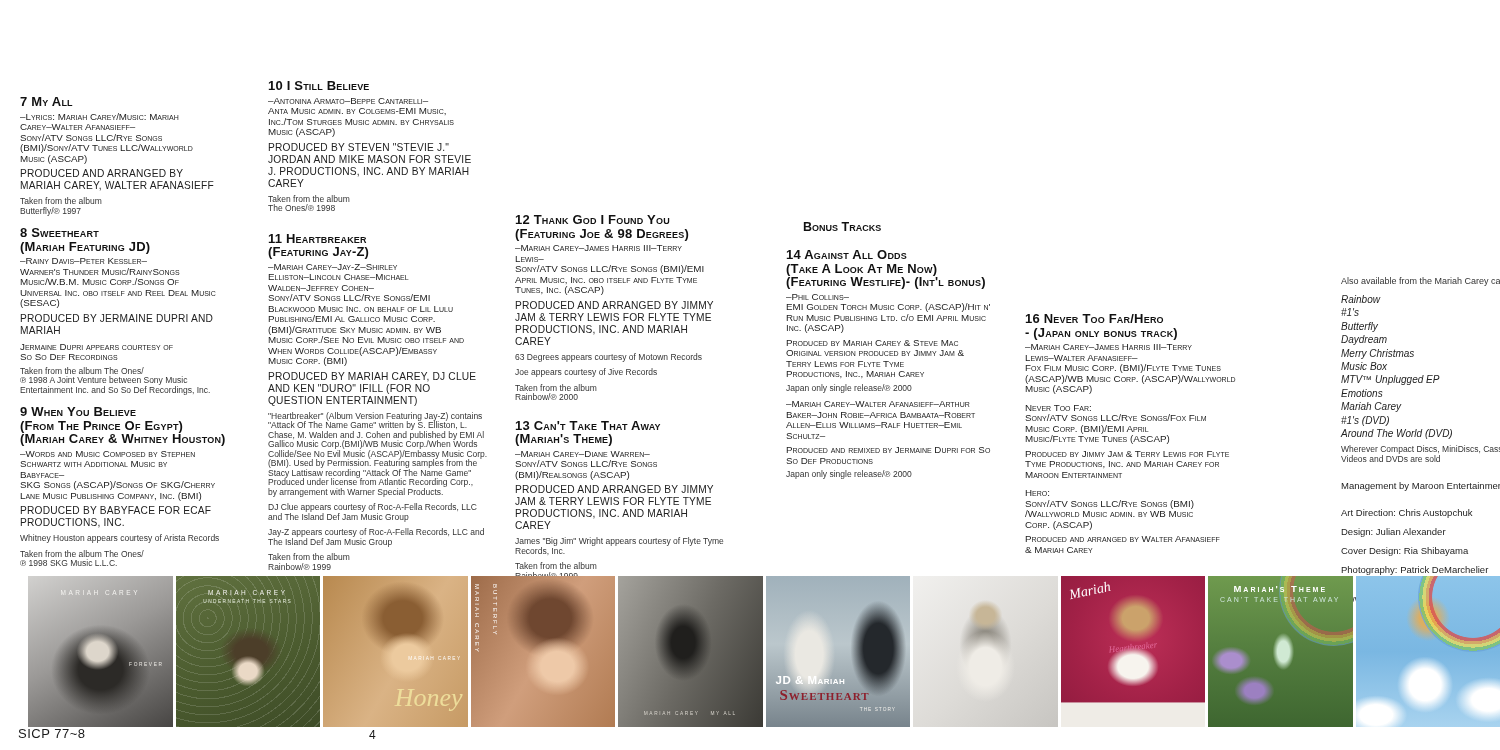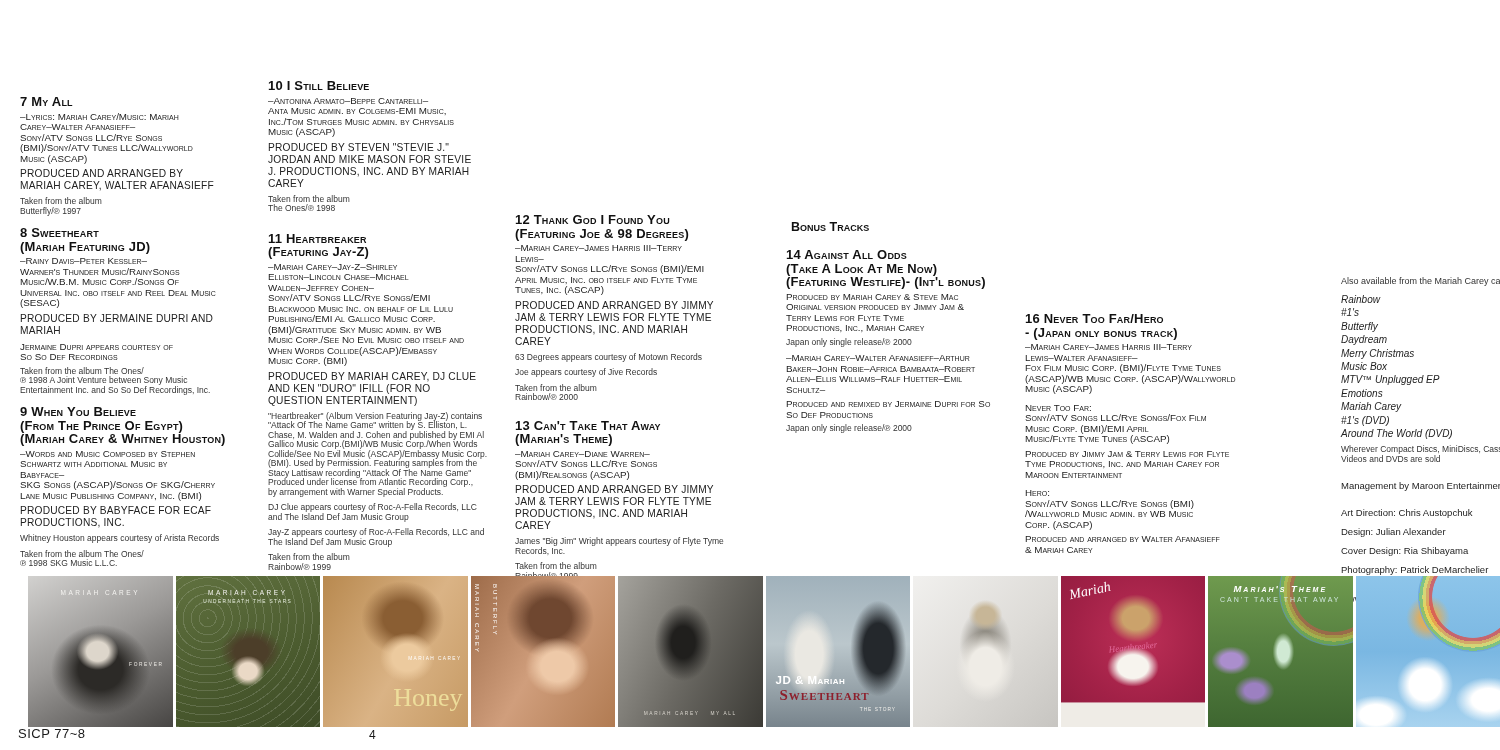--- a/index.html
+++ b/index.html
@@ -5,21 +5,21 @@
   html,body{margin:0;padding:0;background:#ffffff;}
   #page{position:relative;width:1500px;height:750px;background:#fff;overflow:hidden;
         font-family:"Liberation Sans",sans-serif;color:#1c1c1c;}
   .col{position:absolute;}
   .col > :first-child{margin-top:0;}
   
   .h{font-variant:small-caps;font-weight:bold;font-size:13px;line-height:13.5px;
      letter-spacing:.2px;margin:10px 0 3px;white-space:pre-line;color:#111;}
   
   .s{font-variant:small-caps;font-weight:bold;font-size:12.5px;line-height:13px;
-     margin:0 5px 14px;white-space:pre-line;color:#111;}
+     margin:0 17px 14px;white-space:pre-line;color:#111;}
   
   .c{font-variant:small-caps;font-weight:normal;font-size:9.8px;line-height:10.5px;
      margin:0 0 4px;white-space:pre-line;color:#222;}
   
   .p{text-transform:uppercase;font-size:10.2px;line-height:12px;letter-spacing:.2px;
      margin:2px 0 5px;white-space:pre-line;color:#222;}
   
   .n{font-size:8.5px;line-height:9.5px;margin:0 0 6px;white-space:pre-line;color:#333;}
   
   .cat-intro{font-size:9px;line-height:11px;margin:0 0 6px;color:#333;}
@@ -46,21 +46,21 @@
       radial-gradient(ellipse 30% 22% at 52% 50%,#4c3e29 0 38%,transparent 72%),
       repeating-radial-gradient(circle at 22% 28%,rgba(255,255,255,.14) 0 1px,transparent 1px 8px),
       linear-gradient(160deg,#60713f 0%,#4a5a2e 60%,#3e4c27 100%);}
   .c3{background:
       radial-gradient(ellipse 24% 21% at 58% 54%,#ecca9e 0 42%,transparent 78%),
       radial-gradient(ellipse 42% 36% at 55% 28%,#8a5e33 0 32%,transparent 68%),
       linear-gradient(120deg,#b8894f 0%,#dab385 55%,#c69a64 100%);}
   .c3 .cv-artist-right{position:absolute;top:80px;right:6px;font-size:4.8px;
       letter-spacing:1.4px;color:#fff;text-transform:uppercase;}
   .c3 .cv-script{position:absolute;bottom:14px;right:5px;
-      font-family:"Liberation Serif",serif;font-size:26px;
+      font-family:"Liberation Serif",serif;font-style:italic;font-size:26px;
       color:#f0e29e;opacity:.92;}
   .c4{background:
       radial-gradient(ellipse 30% 26% at 60% 60%,#eec9a8 0 38%,transparent 74%),
       radial-gradient(ellipse 46% 40% at 55% 28%,#6f4730 0 32%,transparent 66%),
       linear-gradient(120deg,#9d6b49 0%,#d09e7c 50%,#b17b52 100%);}
   .c4 .cv-vert{position:absolute;left:3px;top:8px;height:135px;
       writing-mode:vertical-rl;font-size:6px;letter-spacing:2px;color:#fff;
       text-transform:uppercase;display:flex;flex-direction:column;gap:12px;}
   .c5{background:
       radial-gradient(ellipse 34% 44% at 45% 44%,#201f1d 0 24%,transparent 58%),
@@ -92,21 +92,21 @@
       font-style:italic;font-size:14px;color:#fff;transform:rotate(-12deg);}
   .c8 .cv-shirt{position:absolute;top:66px;left:50%;transform:translateX(-50%) rotate(-6deg);
       font-family:"Liberation Serif",serif;font-style:italic;font-size:9px;color:#e2699a;}
   .c9{background:
       radial-gradient(ellipse 9% 15% at 52% 50%,#d0e9d3 0 46%,transparent 82%),
       radial-gradient(ellipse 19% 13% at 16% 56%,#ab8ecd 0 38%,transparent 72%),
       radial-gradient(ellipse 21% 15% at 32% 76%,#9c80c1 0 32%,transparent 66%),
       linear-gradient(180deg,#6f9a4e 0%,#568040 45%,#3e6630 100%);}
   .c9 .cv-theme1{position:absolute;top:7px;left:0;width:100%;text-align:center;
       font-size:9.5px;font-weight:bold;letter-spacing:2px;color:#fff;
-      font-variant:small-caps;font-style:italic;}
+      font-variant:small-caps;}
   .c9 .cv-theme2{position:absolute;top:20px;left:0;width:100%;text-align:center;
       font-size:7px;letter-spacing:2px;color:#cfe6dd;text-transform:uppercase;}
   .c10{background:
       radial-gradient(ellipse 30% 18% at 14% 92%,#ffffff 0 38%,transparent 72%),
       radial-gradient(ellipse 34% 22% at 92% 82%,#ffffff 0 34%,transparent 68%),
       radial-gradient(ellipse 25% 24% at 48% 72%,#ffffff 0 44%,transparent 78%),
       radial-gradient(ellipse 27% 27% at 50% 28%,#dcae62 0 22%,transparent 56%),
       linear-gradient(180deg,#8dc5ea 0%,#7ab7e2 50%,#a8d3ef 100%);}
   .rainbow{position:absolute;width:110px;height:110px;border-radius:50%;
       background:radial-gradient(circle,transparent 52%,#d95050 53% 57%,#e8a44a 57% 61%,
@@ -235,20 +235,24 @@
 Records, Inc.</div>
     <div class="n">Taken from the album
 Rainbow/℗ 1999</div>
   </div>
 
   <div class="col" style="left:786px;top:221px;width:250px;">
     <div class="s">Bonus Tracks</div>
     <div class="h">14 Against All Odds
 (Take A Look At Me Now)
 (Featuring Westlife)- (Int'l bonus)</div>
+    <div class="c">–Phil Collins–
+EMI Golden Torch Music Corp. (ASCAP)/Hit n'
+Run Music Publishing Ltd. c/o EMI April Music
+Inc. (ASCAP)</div>
     <div class="c">Produced by Mariah Carey &amp; Steve Mac
 Original version produced by Jimmy Jam &amp;
 Terry Lewis for Flyte Tyme
 Productions, Inc., Mariah Carey</div>
     <div class="n">Japan only single release/℗ 2000</div>
     <div class="c">–Mariah Carey–Walter Afanasieff–Arthur
 Baker–John Robie–Africa Bambaata–Robert
 Allen–Ellis Williams–Ralf Huetter–Emil
 Schultz–</div>
     <div class="c">Produced and remixed by Jermaine Dupri for So

